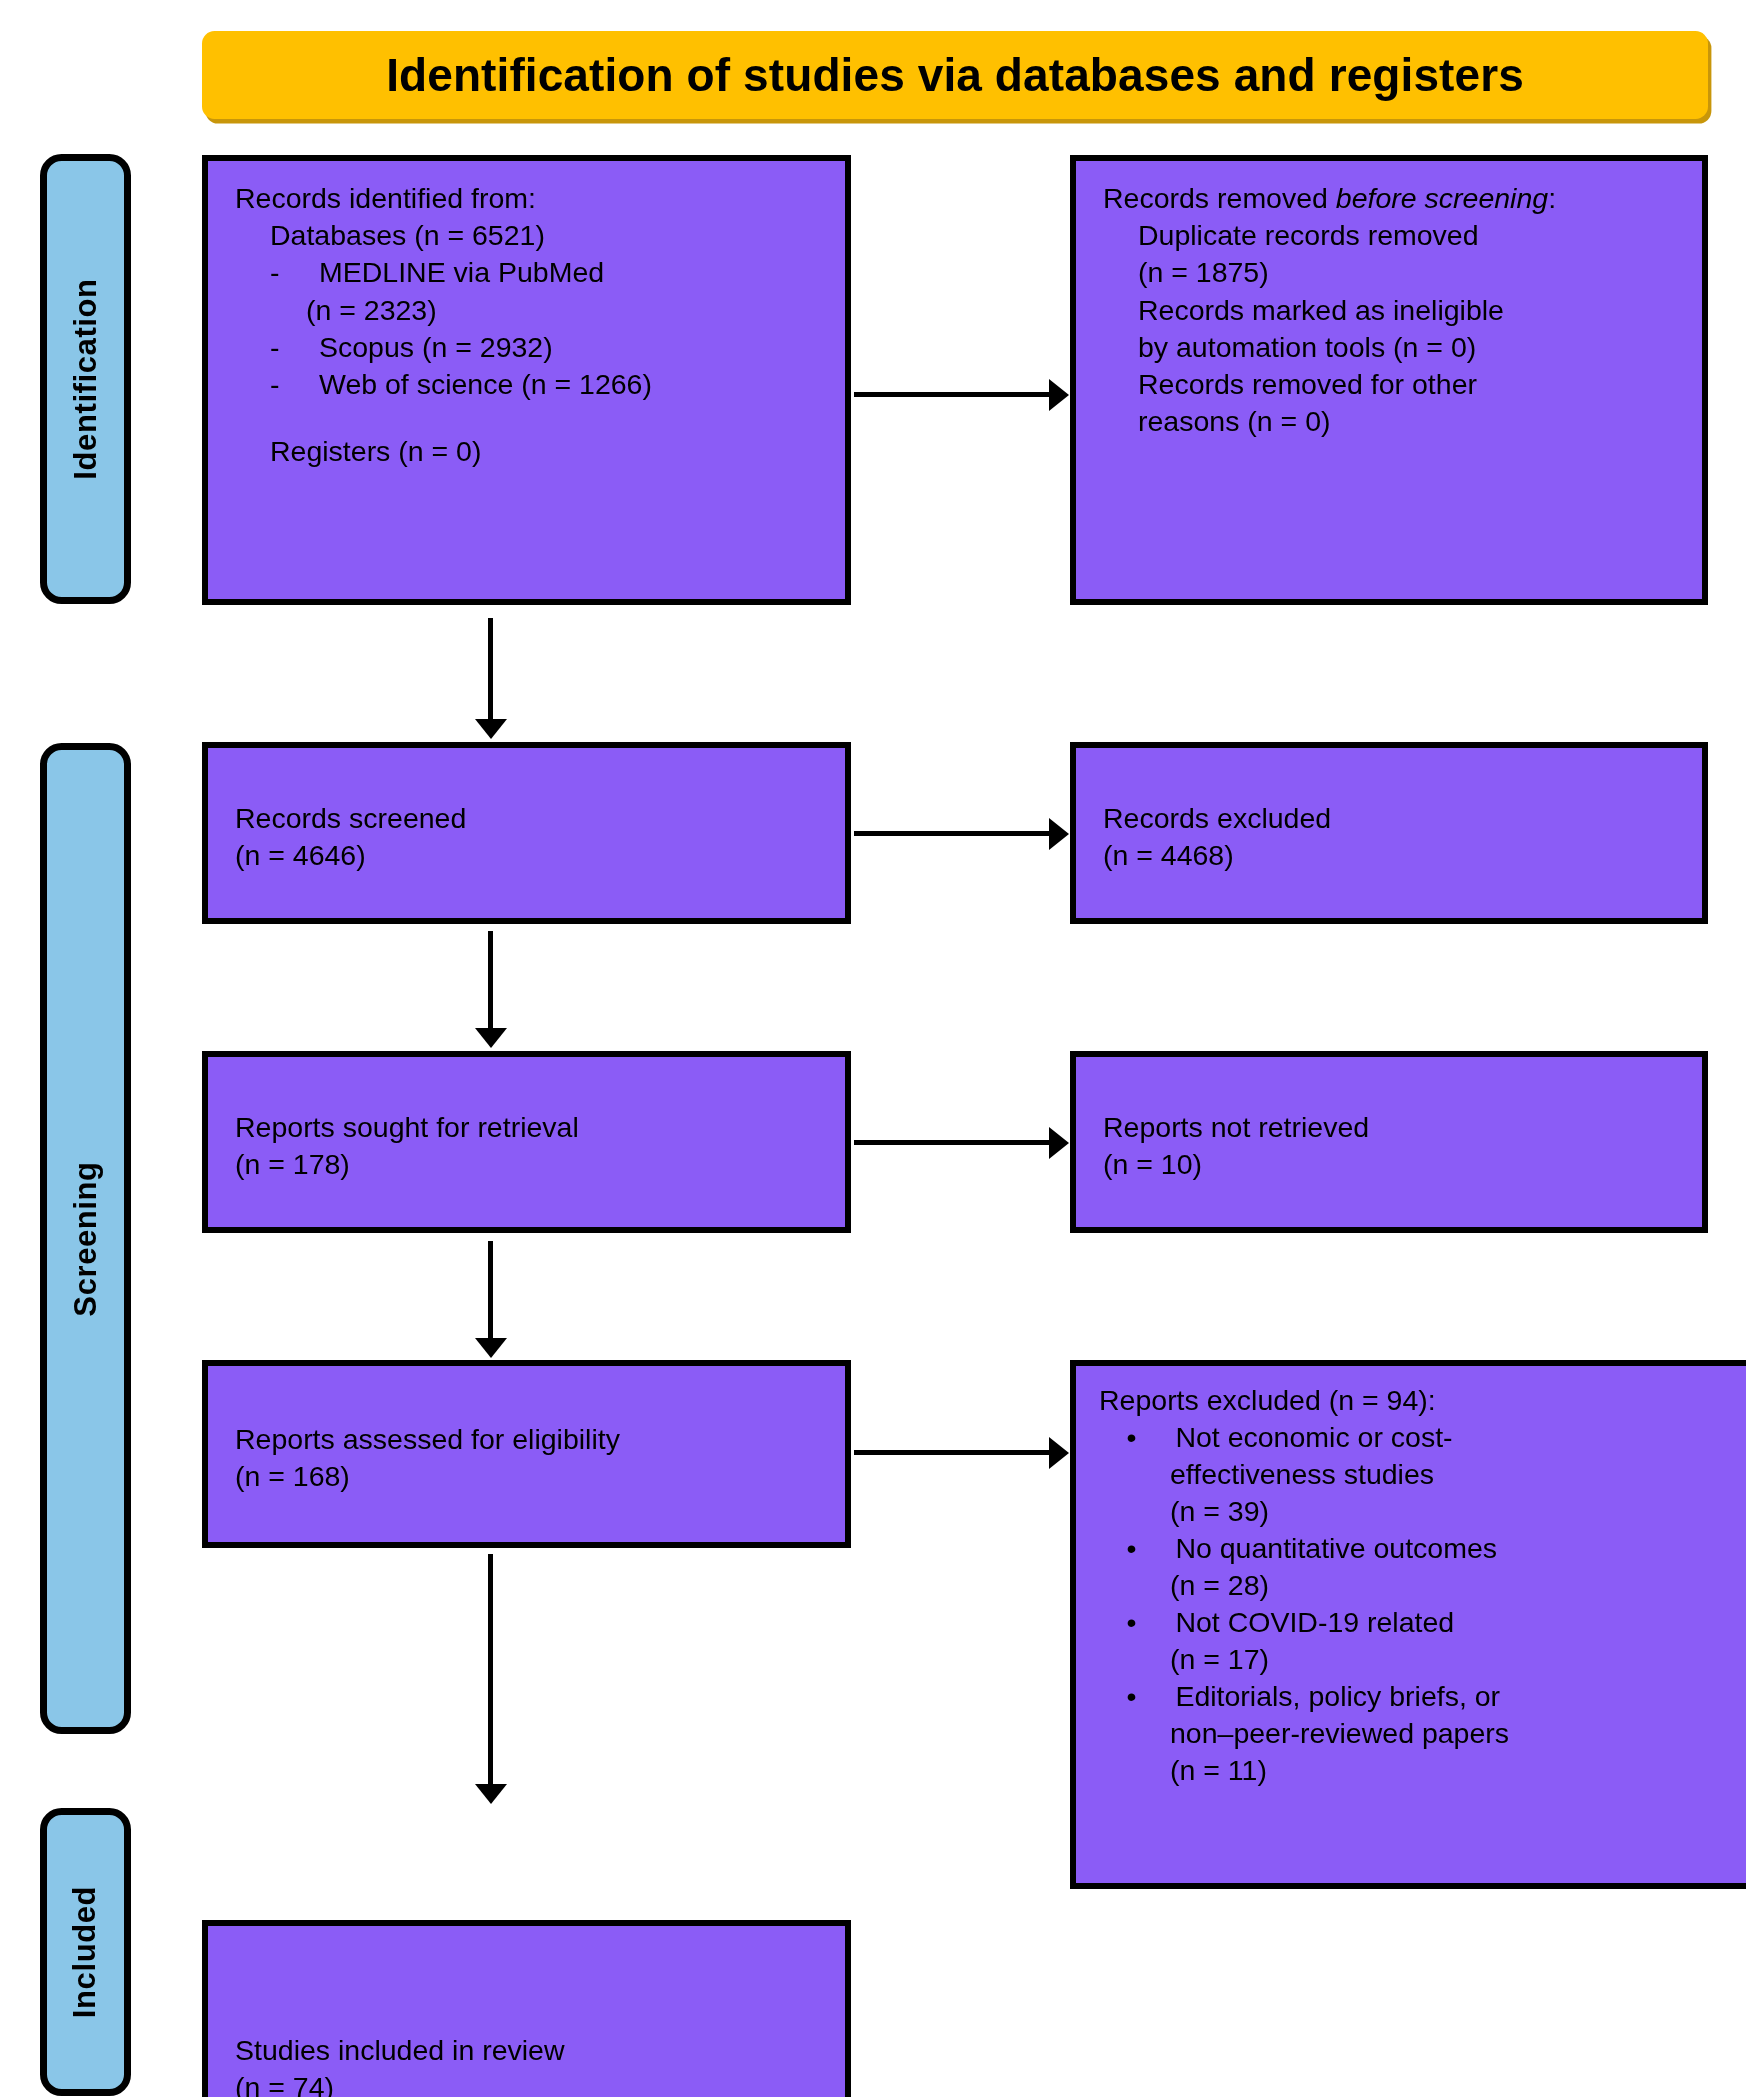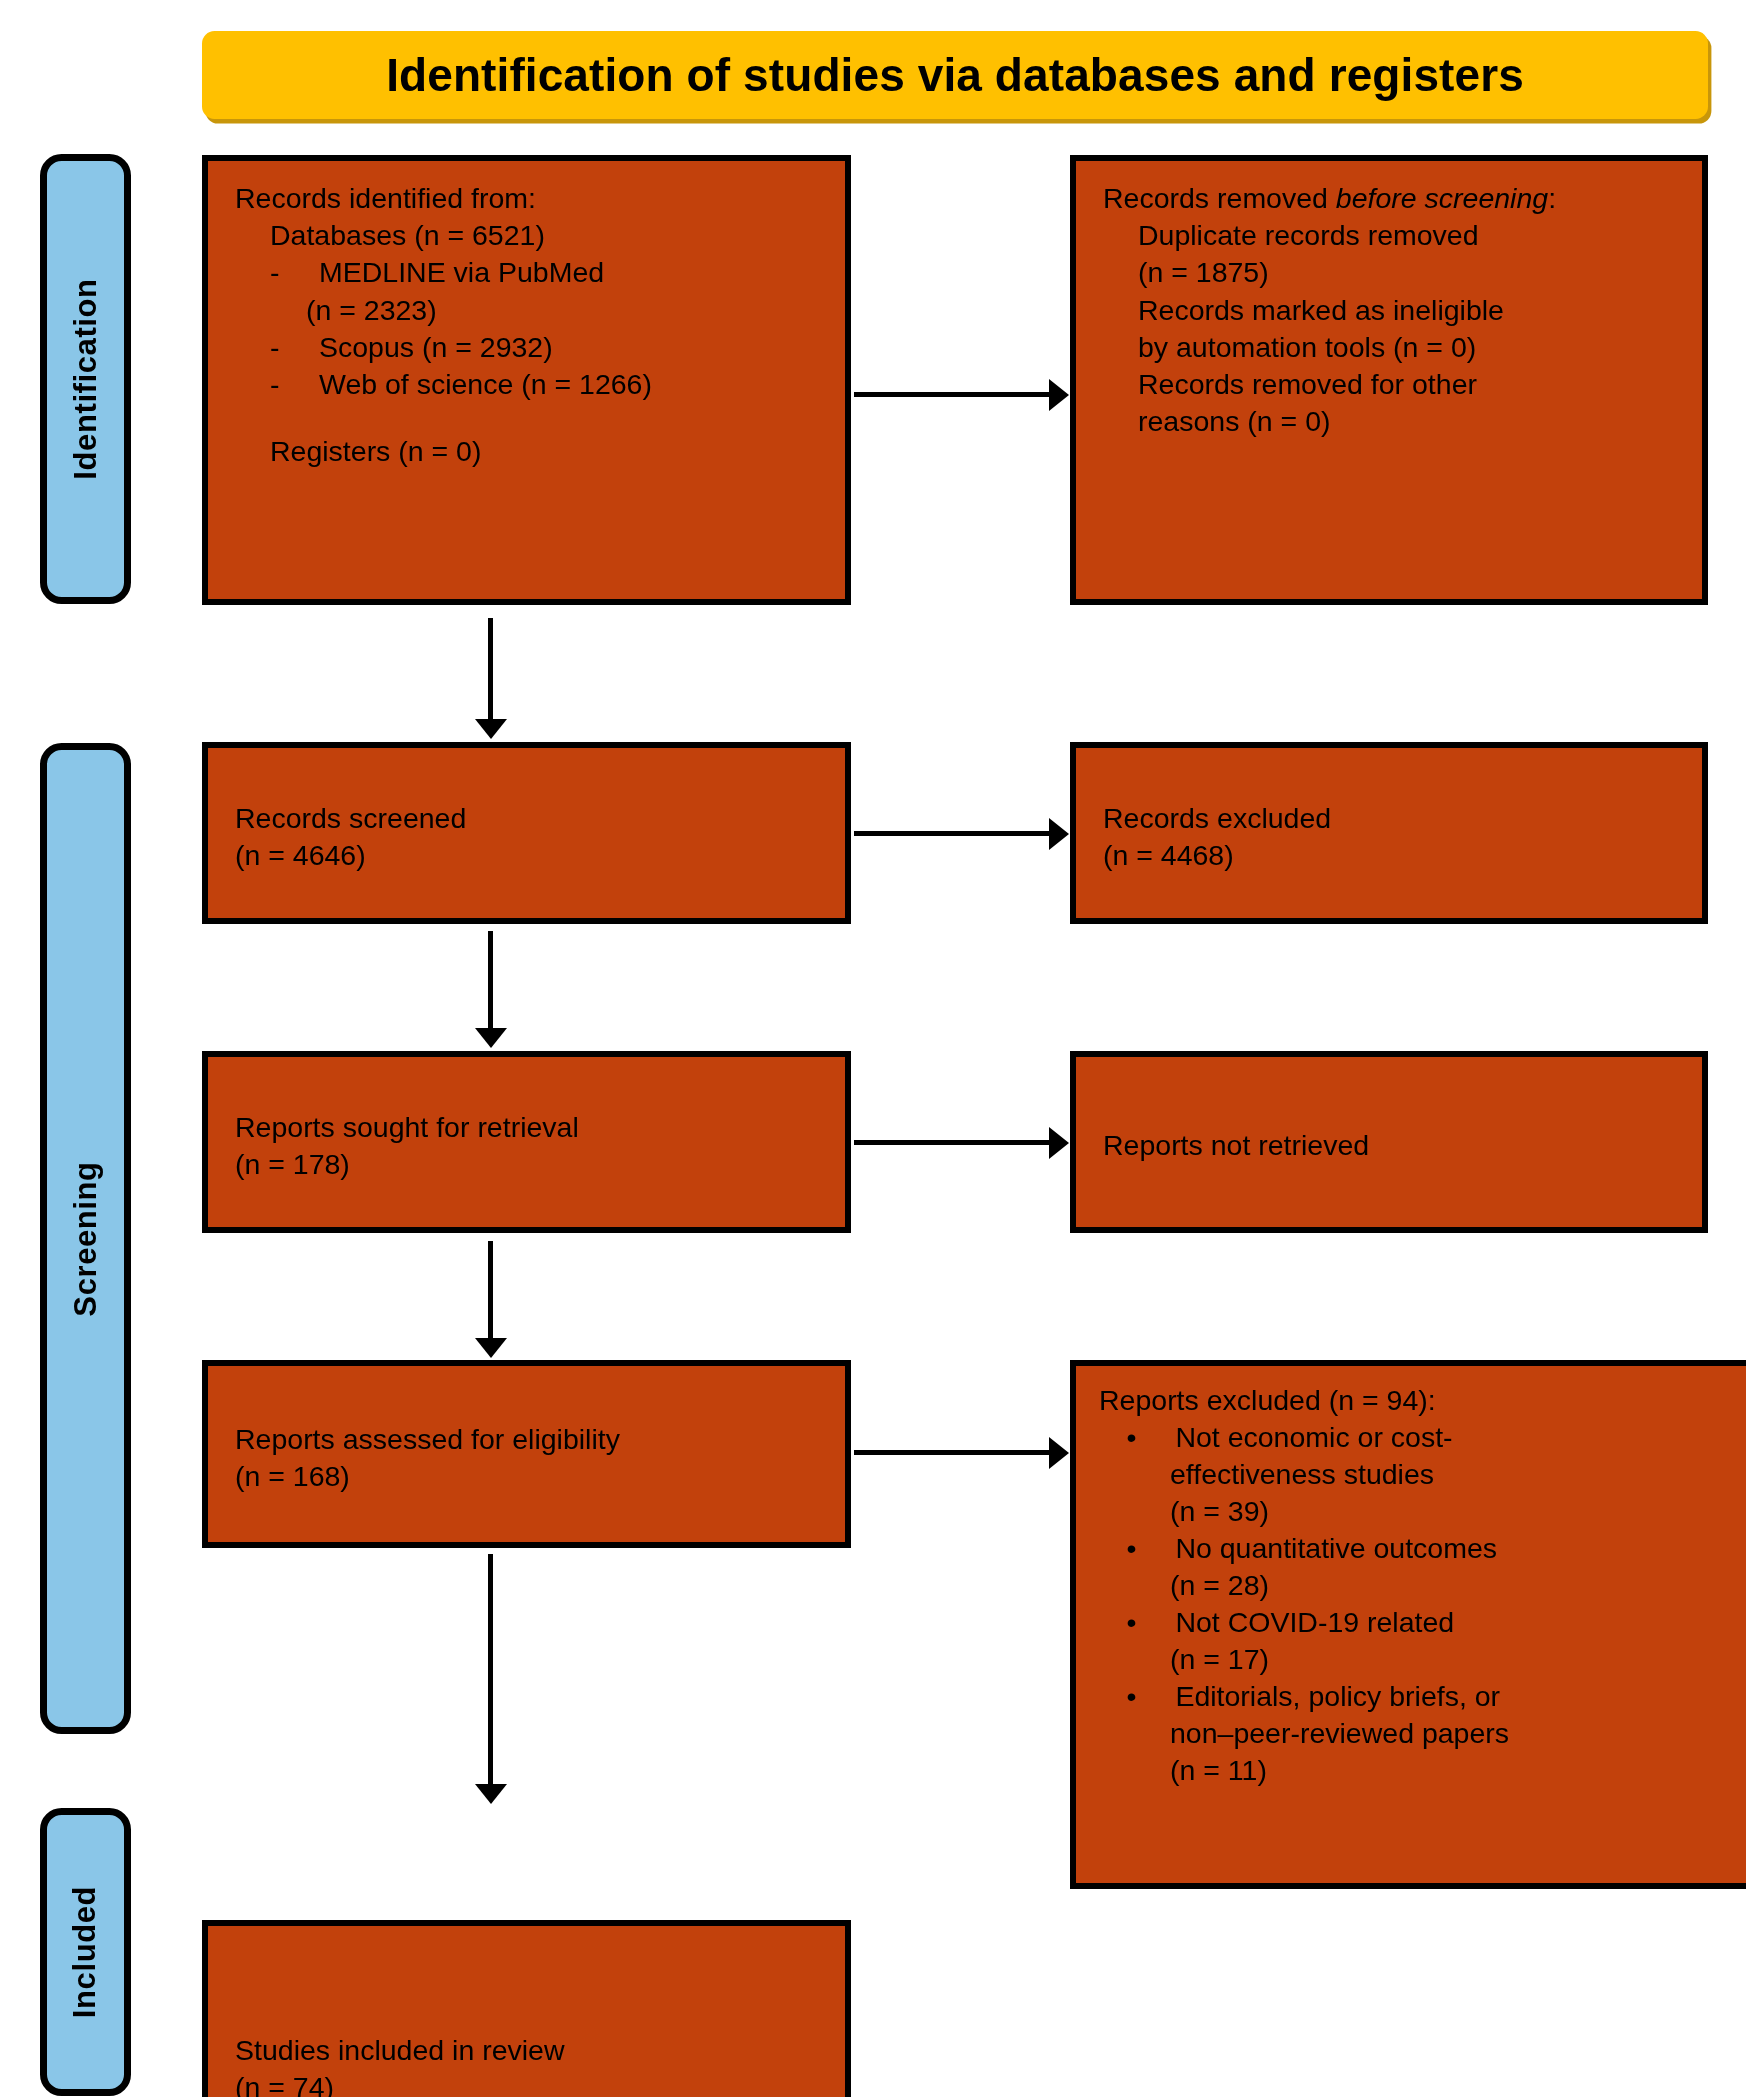--- a/index.html
+++ b/index.html
@@ -58,21 +58,21 @@
     font-weight: bold;
     letter-spacing: 0.6px;
   }
   #bar-identification { left: 40px; top: 154px;  width: 91px; height: 450px; }
   #bar-screening     { left: 40px; top: 743px; width: 91px; height: 991px; }
   #bar-included      { left: 40px; top: 1808px; width: 91px; height: 288px; }
 
   
   .box {
     position: absolute;
-    background: #c2410c;
+    background: #8b5cf6;
     border: 6.3px solid #000000;
     box-sizing: border-box;
     padding: 19.4px 17px 11.4px 27px;
   }
   .box p {
     margin: 0;
     font-size: 28.5px;
     line-height: 1.30;
     white-space: pre-wrap;
   }
@@ -241,20 +241,21 @@
 
 <div class="box" id="box-sought">
   <div class="vcenter">
     <p>Reports sought for retrieval</p>
     <p>(n = 178)</p>
   </div>
 </div>
 <div class="box" id="box-notretrieved">
   <div class="vcenter">
     <p>Reports not retrieved</p>
+    <p>(n = 10)</p>
   </div>
 </div>
 
 <div class="box" id="box-assessed">
   <div class="vcenter">
     <p>Reports assessed for eligibility</p>
     <p>(n = 168)</p>
   </div>
 </div>
 

